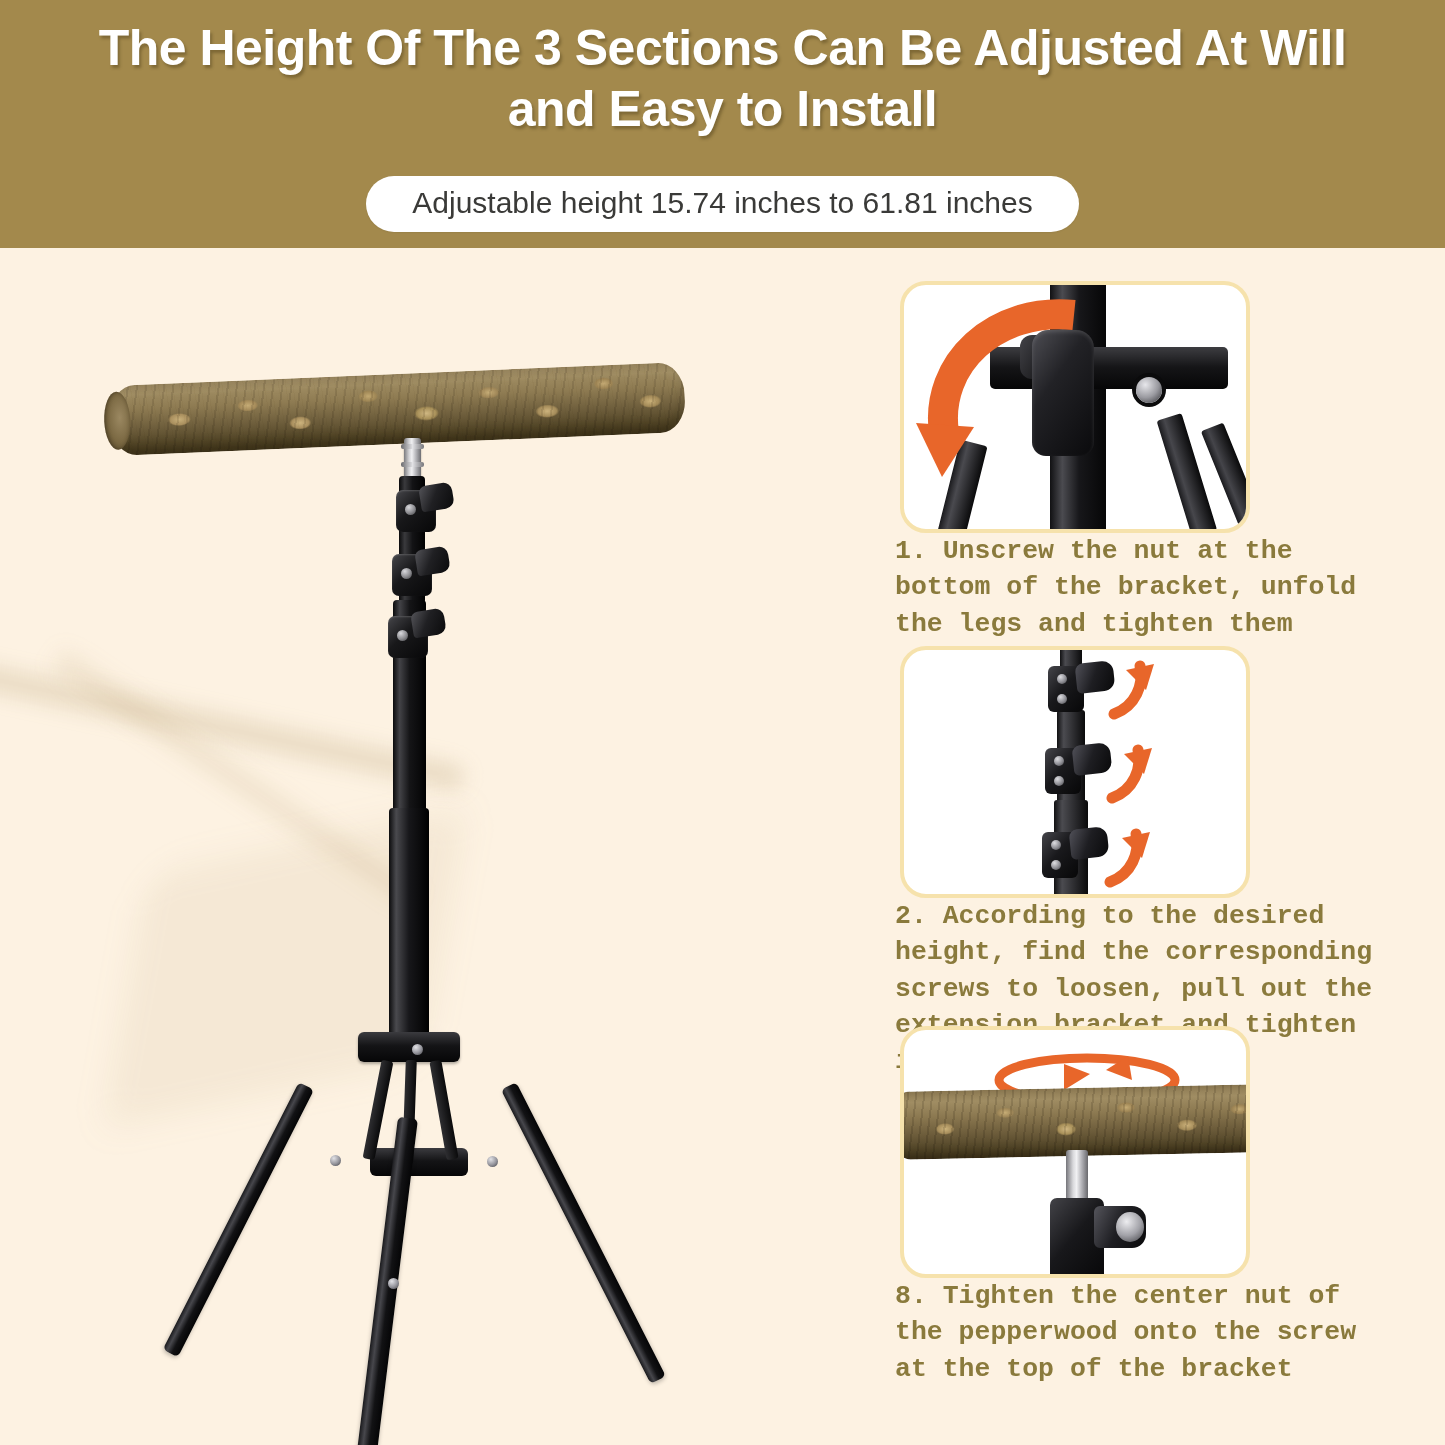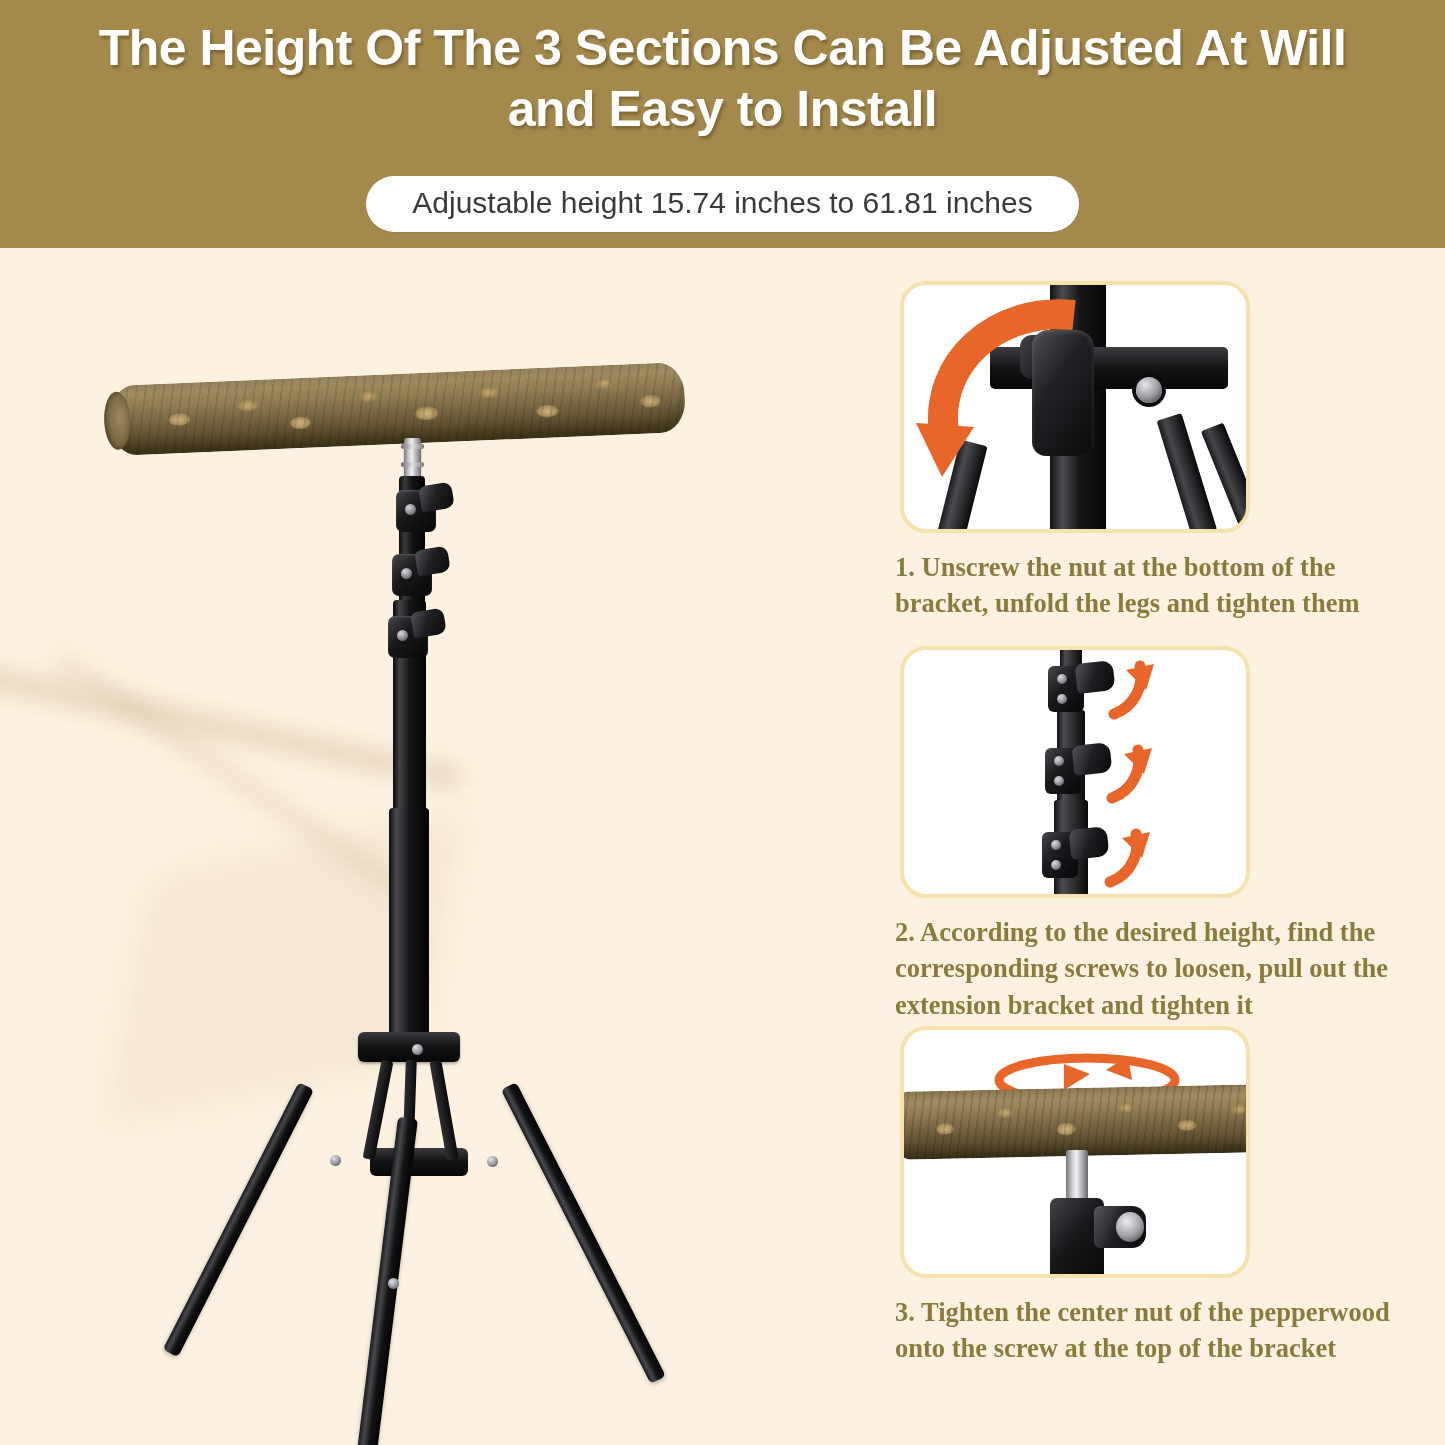--- a/index.html
+++ b/index.html
@@ -292,26 +292,26 @@
     width: 350px;
     height: 252px;
     margin-left: 5px;
     background: #FFFFFF;
     border: 4px solid #F6E2AC;
     border-radius: 26px;
     box-sizing: border-box;
     overflow: hidden;
   }
   .step-text {
-    margin: 16px 0 0 0;
+    margin: 0 0 0 0;
     color: #8A7A3C;
     font-size: 26.5px;
     font-weight: bold;
     line-height: 1.37;
-    font-family: Liberation Serif, serif;
+    font-family: Liberation Mono, monospace;
   }
 
   
   .c1-pole {
     position: absolute;
     left: 146px; top: -6px;
     width: 56px; height: 258px;
     background: linear-gradient(to right, #111113 0%, #4B4B50 22%, #17171A 52%, #060607 100%);
     border-radius: 4px;
   }
@@ -620,17 +620,17 @@
           <polygon points="146,10 124,24 150,34" fill="#E8662A"></polygon>
         </svg>
         <div class="c3-branch">
           <div class="c3-branch-tex"></div>
         </div>
         <div class="c3-shaft"></div>
         <div class="c3-mount"></div>
         <div class="c3-mount-knob"></div>
         <div class="c3-mount-ring"></div>
       </div>
-      <p class="step-text">3. Tighten the center nut of the pepperwood onto the screw at the top of the bracket</p>
+      <p class="step-text">8. Tighten the center nut of the pepperwood onto the screw at the top of the bracket</p>
     </div>
 
   </div>
 </div>
 
 </body></html>

